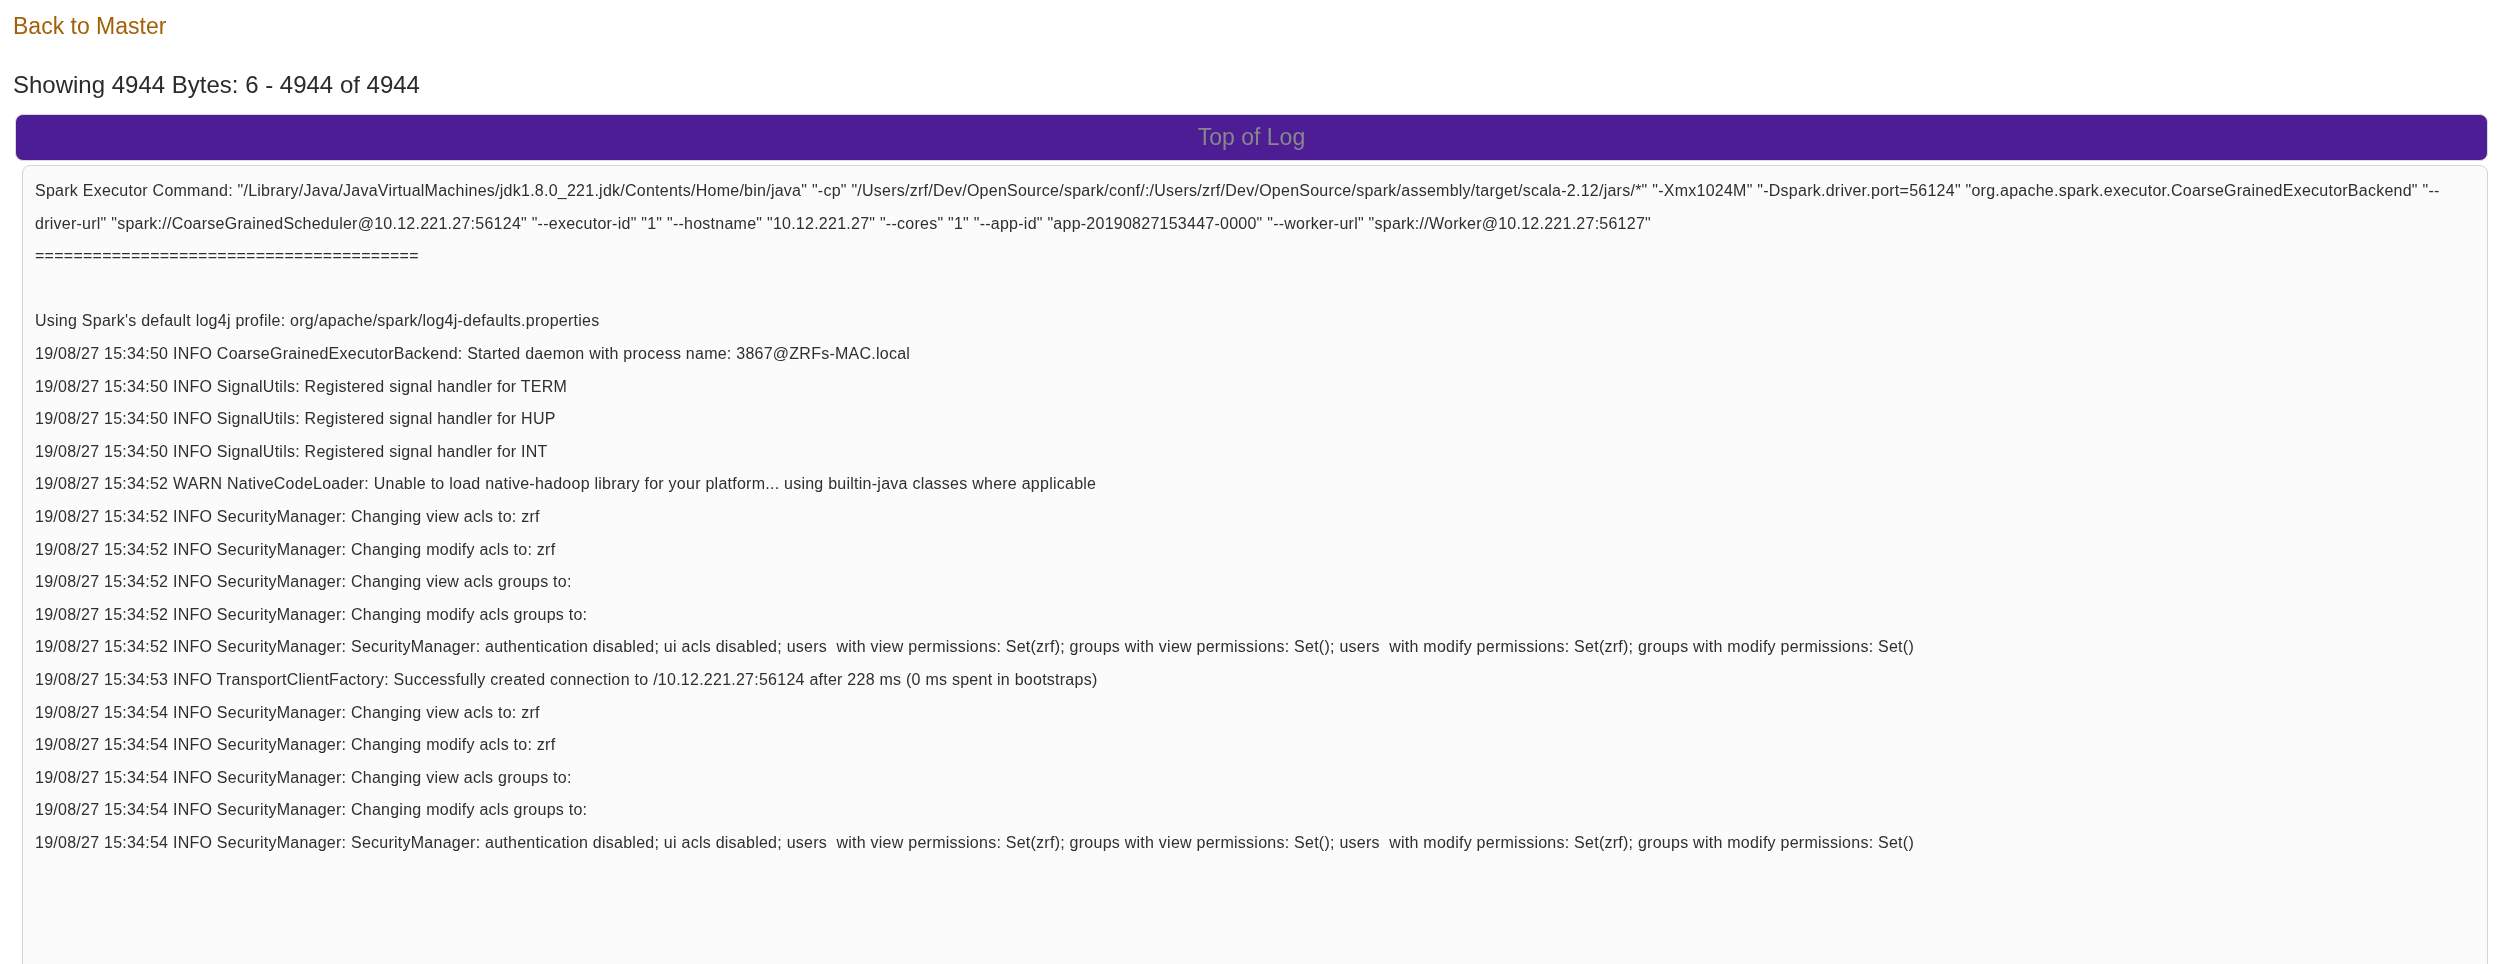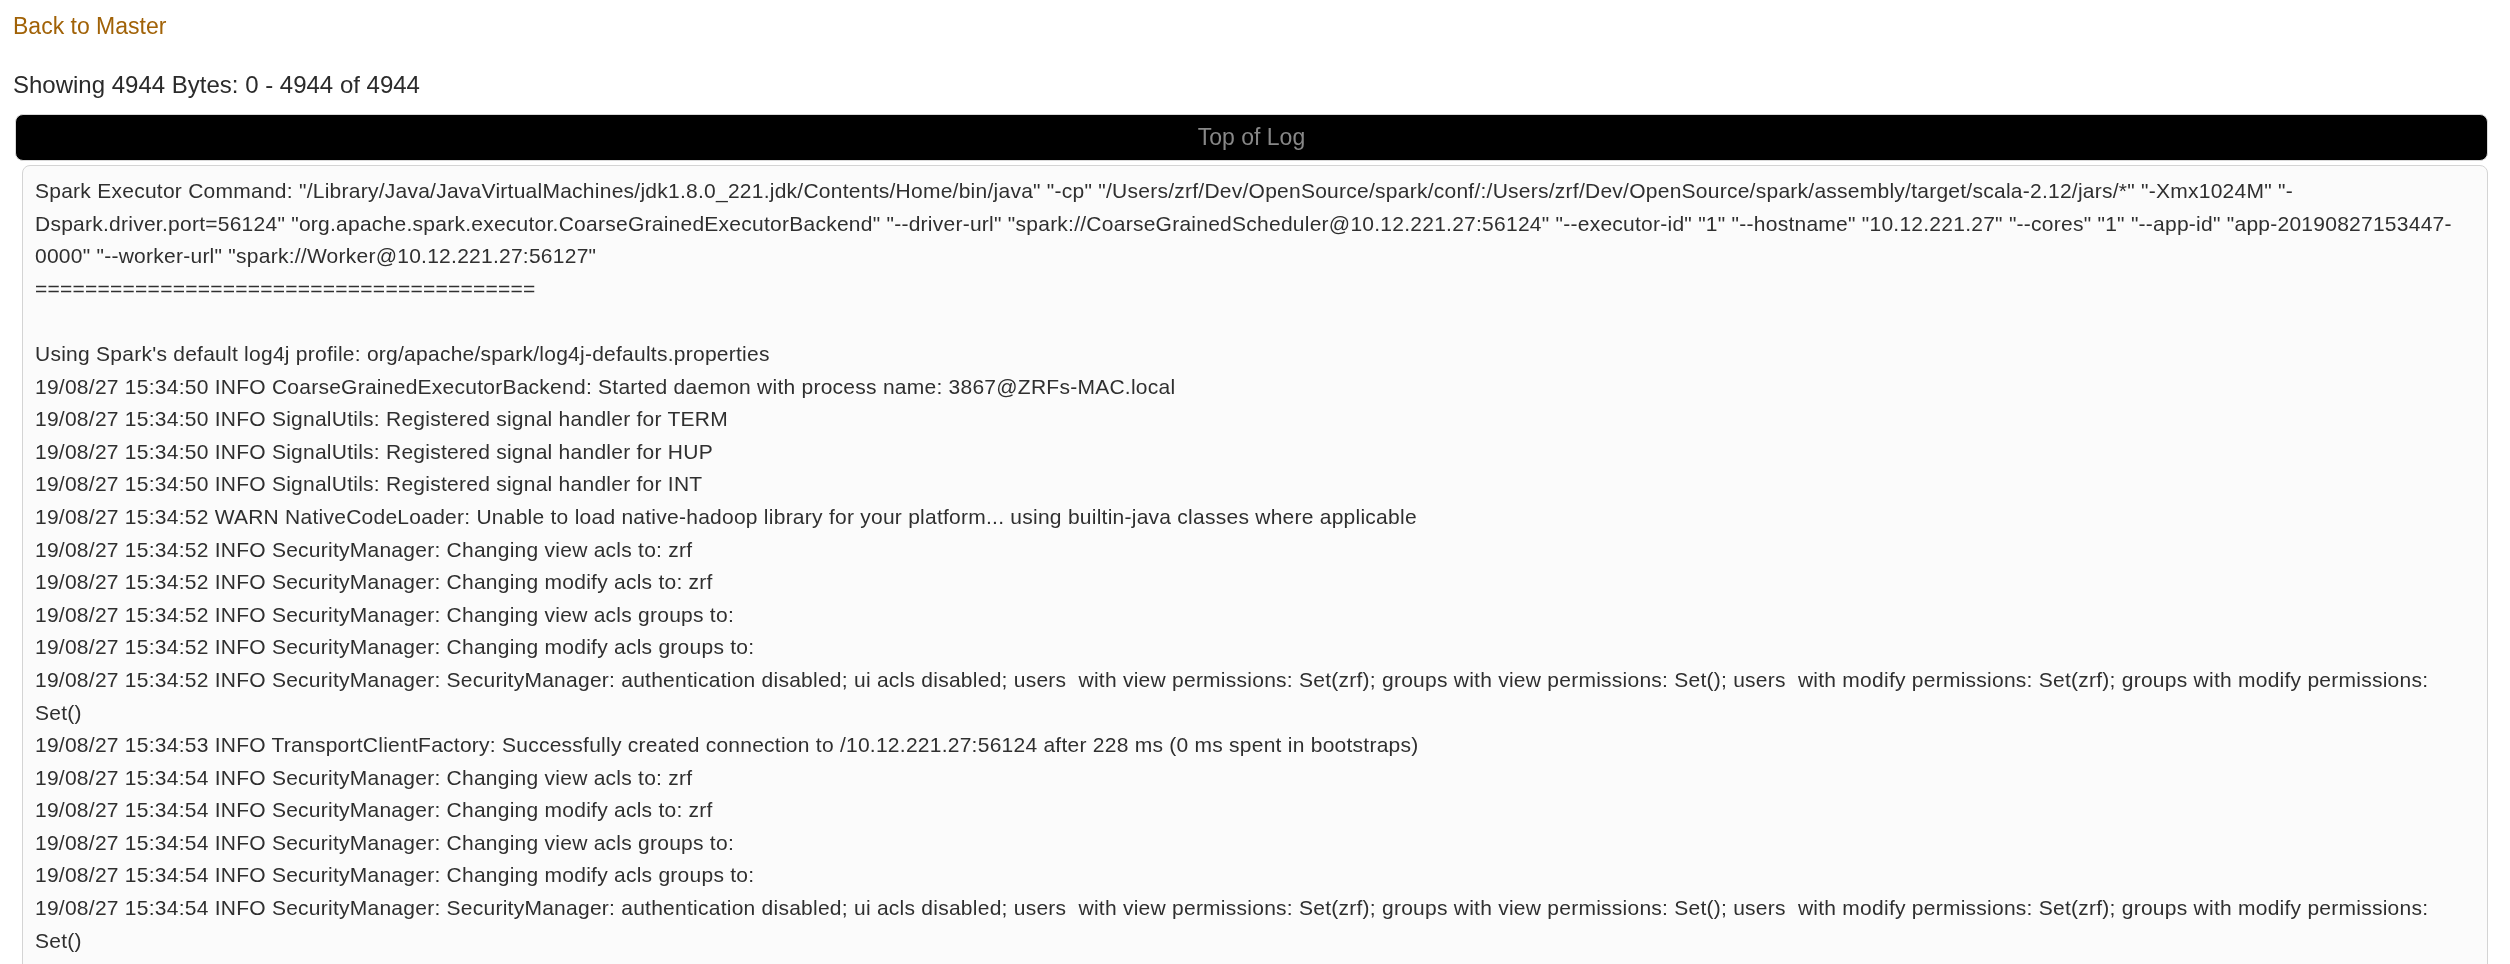--- a/index.html
+++ b/index.html
@@ -29,55 +29,55 @@
     color: #2b2b2b;
   }
 
   .log-top-bar {
     margin: 15px 9px 4px 2px;
     height: 47px;
     line-height: 45px;
     text-align: center;
     font-size: 23px;
     color: #888888;
-    background: #000000;
+    background: #4c1d95;
     border: 1px solid #d9d9d9;
     border-radius: 8px;
     cursor: pointer;
     user-select: none;
   }
 
   .log-box {
     margin: 0 9px;
     height: 860px;
     background: #fbfbfb;
     border: 1px solid #d4d4d4;
     border-radius: 8px;
     padding: 9px 16px 20px 12px;
     overflow: hidden;
   }
 
   .log-pre {
     font-family: "Liberation Sans", sans-serif;
-    font-size: 21px;
+    font-size: 16px;
     line-height: 32.6px;
     letter-spacing: 0.25px;
     color: #2f2f2f;
     white-space: pre-wrap;
     word-wrap: break-word;
   }
 </style>
 </head>
 <body>
 
 <div class="page">
 
   <a class="back-link" href="#">Back to Master</a>
 
-  <div class="byte-info">Showing 4944 Bytes: 0 - 4944 of 4944</div>
+  <div class="byte-info">Showing 4944 Bytes: 6 - 4944 of 4944</div>
 
   <div class="log-top-bar">Top of Log</div>
 
   <div class="log-box">
     <pre class="log-pre">Spark Executor Command: "/Library/Java/JavaVirtualMachines/jdk1.8.0_221.jdk/Contents/Home/bin/java" "-cp" "/Users/zrf/Dev/OpenSource/spark/conf/:/Users/zrf/Dev/OpenSource/spark/assembly/target/scala-2.12/jars/*" "-Xmx1024M" "-Dspark.driver.port=56124" "org.apache.spark.executor.CoarseGrainedExecutorBackend" "--driver-url" "spark://CoarseGrainedScheduler@10.12.221.27:56124" "--executor-id" "1" "--hostname" "10.12.221.27" "--cores" "1" "--app-id" "app-20190827153447-0000" "--worker-url" "spark://Worker@10.12.221.27:56127"
 ========================================
 
 Using Spark's default log4j profile: org/apache/spark/log4j-defaults.properties
 19/08/27 15:34:50 INFO CoarseGrainedExecutorBackend: Started daemon with process name: 3867@ZRFs-MAC.local
 19/08/27 15:34:50 INFO SignalUtils: Registered signal handler for TERM

